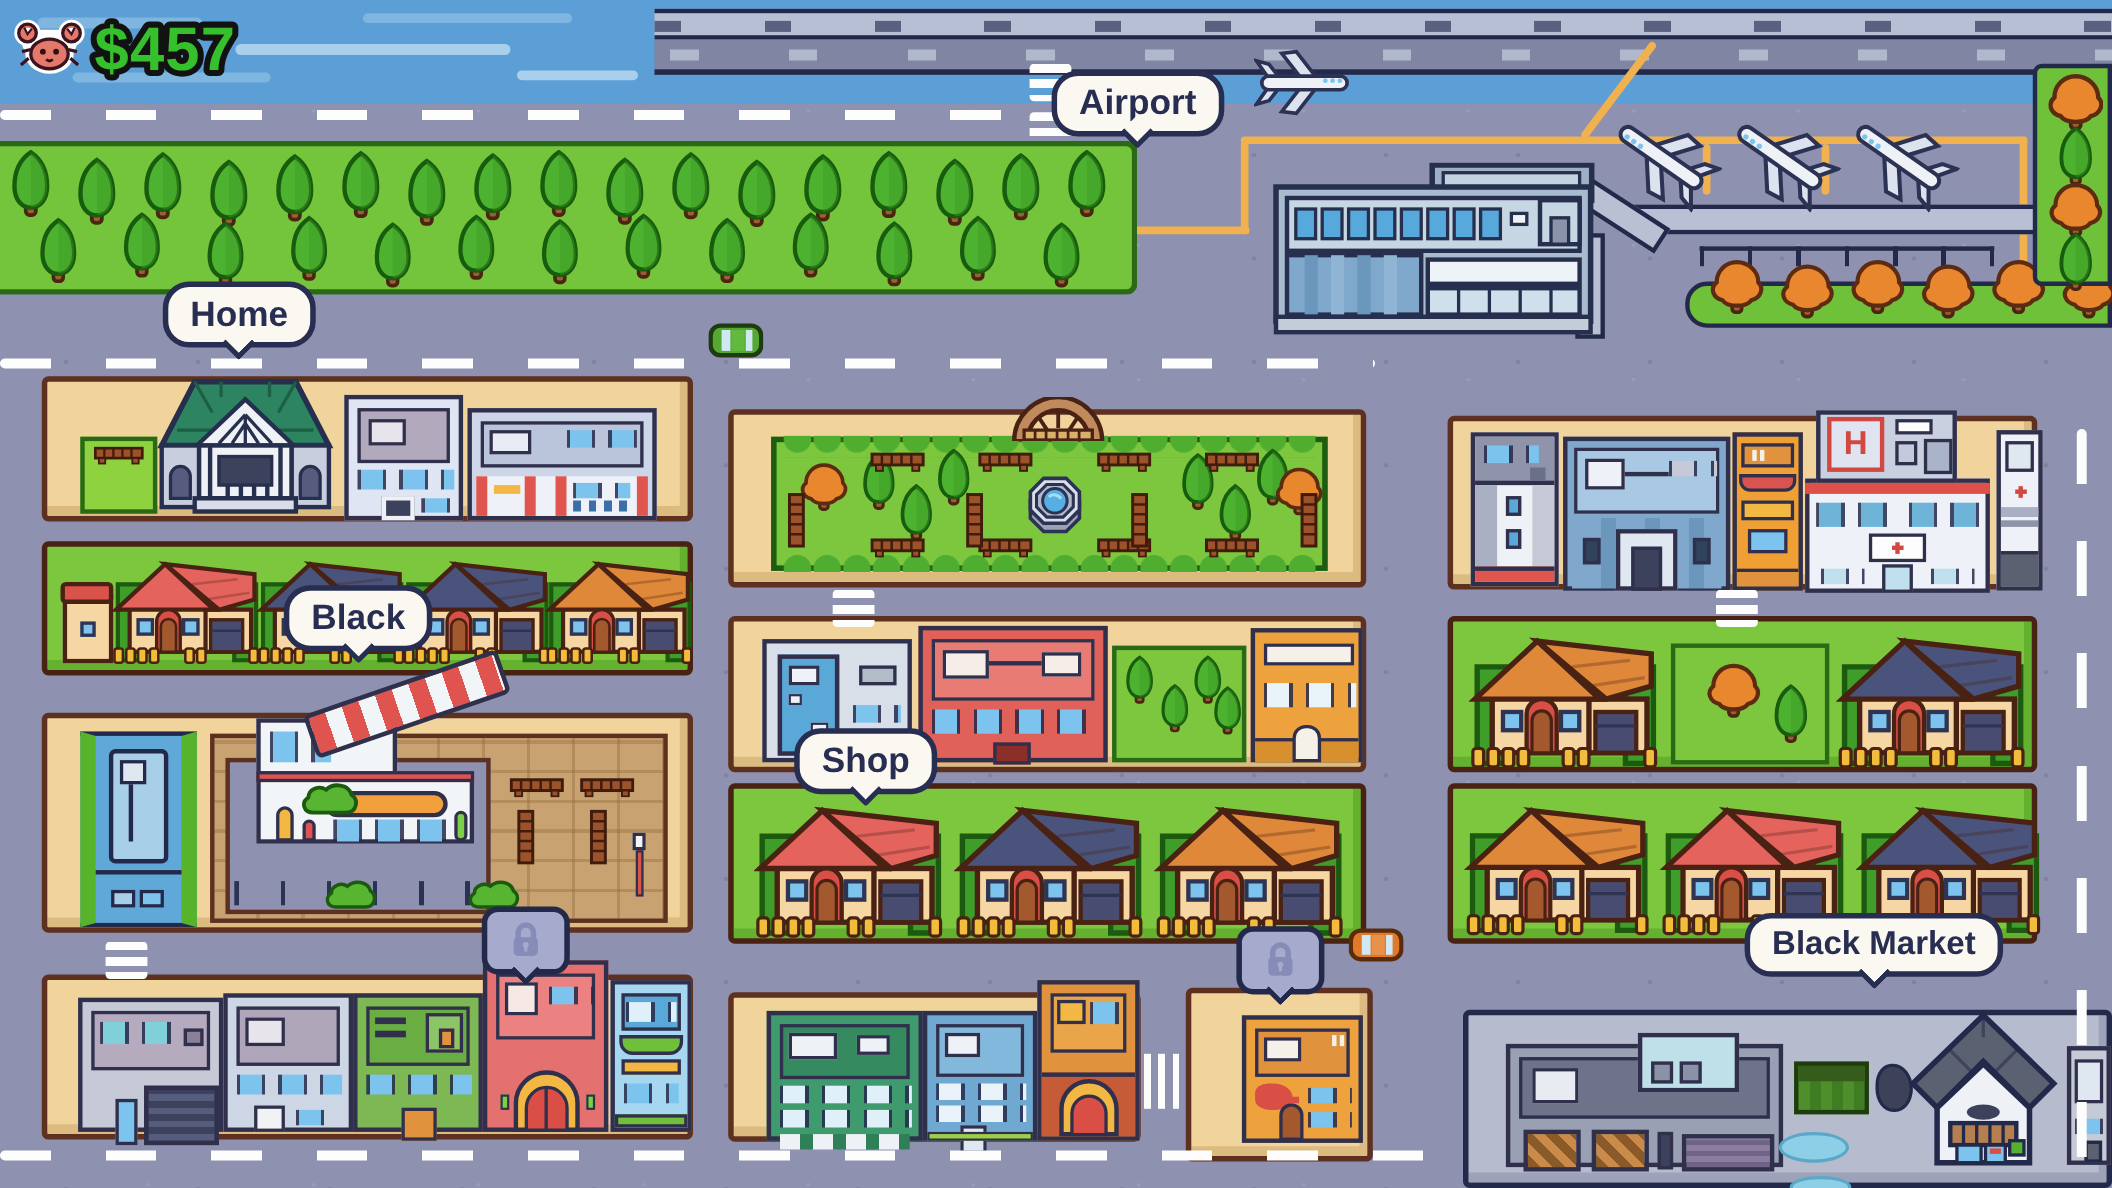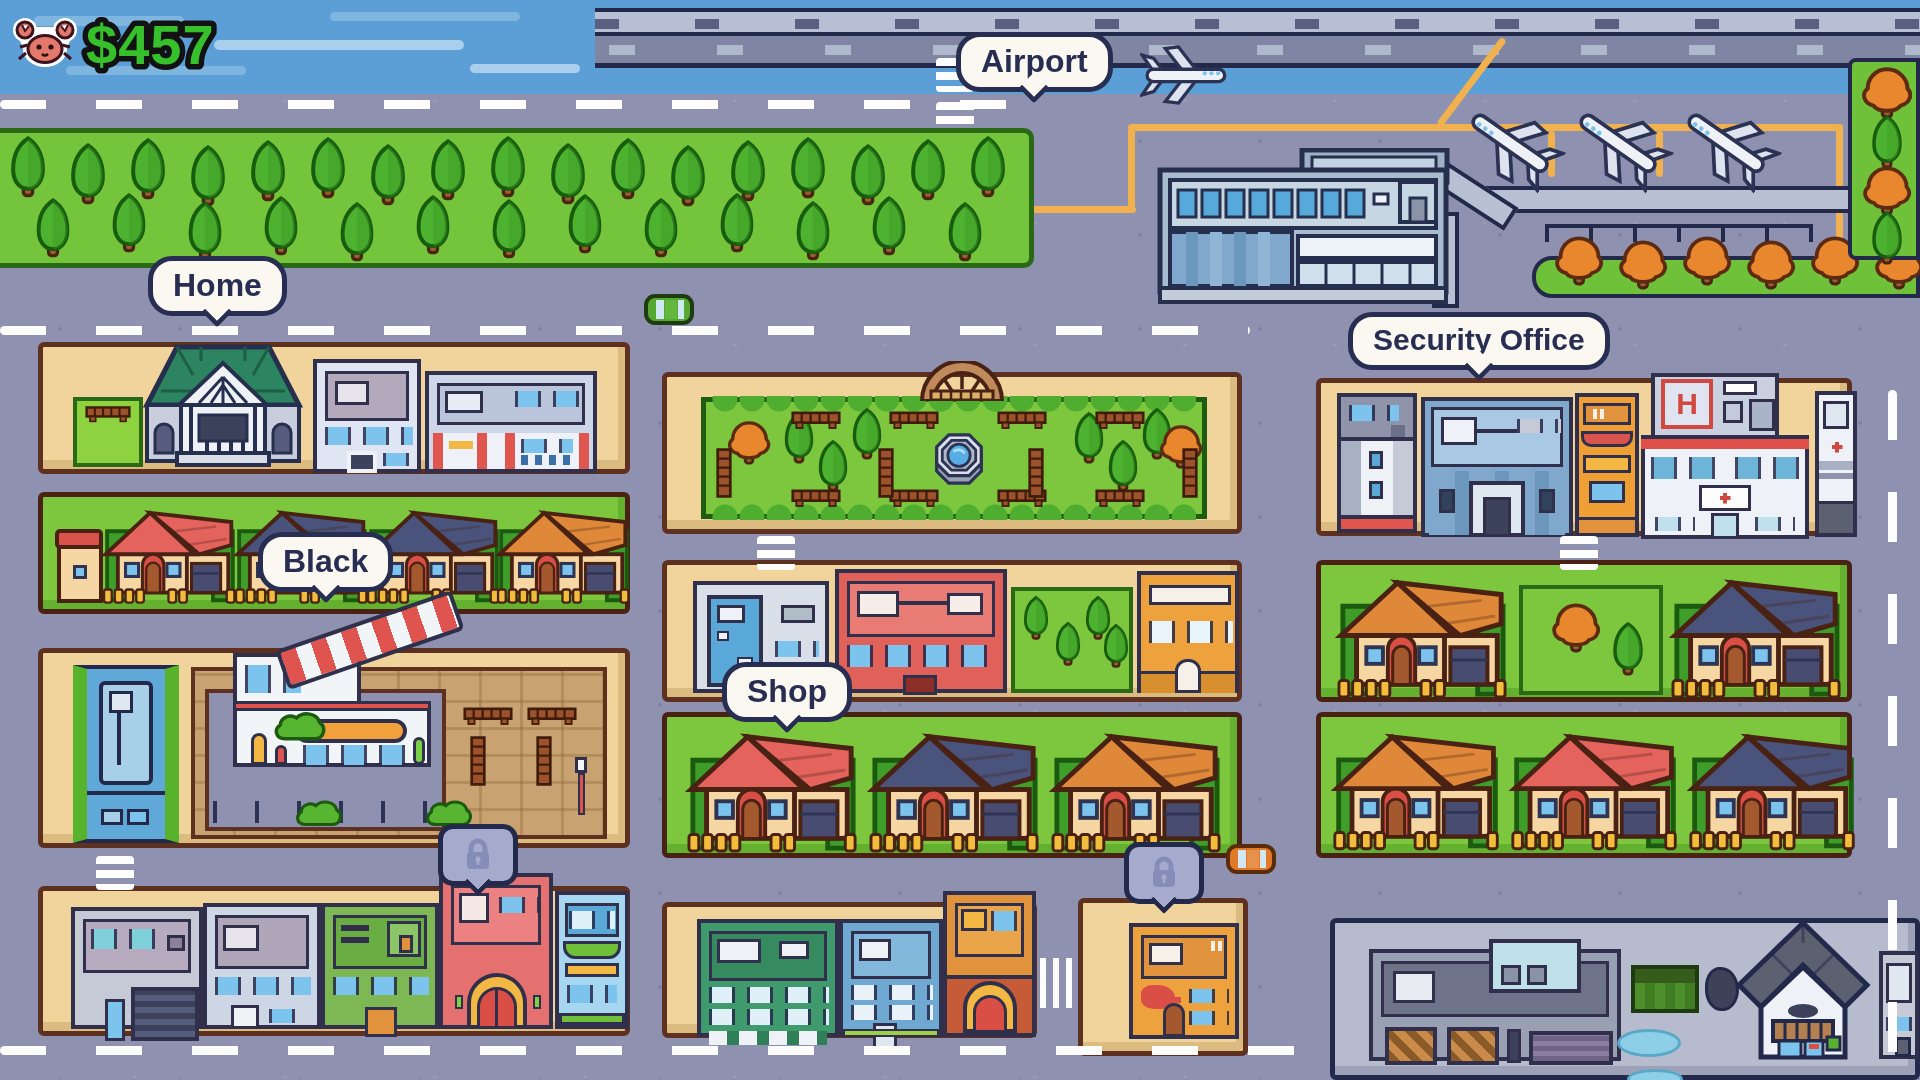--- a/index.html
+++ b/index.html
@@ -836,25 +836,25 @@
     <svg style="width:30px;height:34px;">
         <use href="#lock"></use>
       </svg>
   </div>
   <div class="lockb" style="left:1124px;top:842px;">
     <svg style="width:30px;height:34px;">
         <use href="#lock"></use>
       </svg>
   </div>
 
-  <div class="label" style="left:956px;top:32px;">Airport</div>
+  <div class="label" style="left:956px;top:64px;">Airport</div>
   <div class="label" style="left:148px;top:256px;">Home</div>
-  <div class="label" style="left:1348px;top:312px;font-size:30px;">Security Office</div>
   <div class="label" style="left:258px;top:532px;">Black</div>
   <div class="label" style="left:722px;top:662px;">Shop</div>
+  <div class="label" style="left:1586px;top:830px;font-size:30px;">Black Market</div>
 
   <svg class="abs" style="left:12px;top:14px;width:66px;height:58px;z-index:50;">
       <use href="#crab"></use>
     </svg>
   <svg class="abs" style="left:80px;top:6px;width:260px;height:76px;z-index:50;" viewBox="0 0 260 76">
     <text x="6" y="58" font-family="Liberation Sans, sans-serif" font-size="56" font-weight="bold" fill="#35c02c" stroke="#121212" stroke-width="11" paint-order="stroke" stroke-linejoin="round" letter-spacing="1">$457</text>
   </svg>
 </div>
 
 </body></html>

